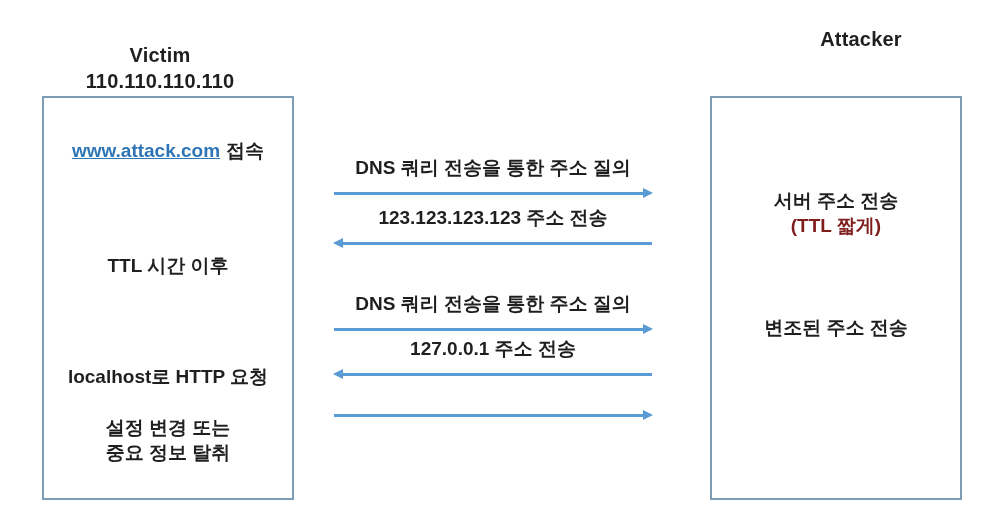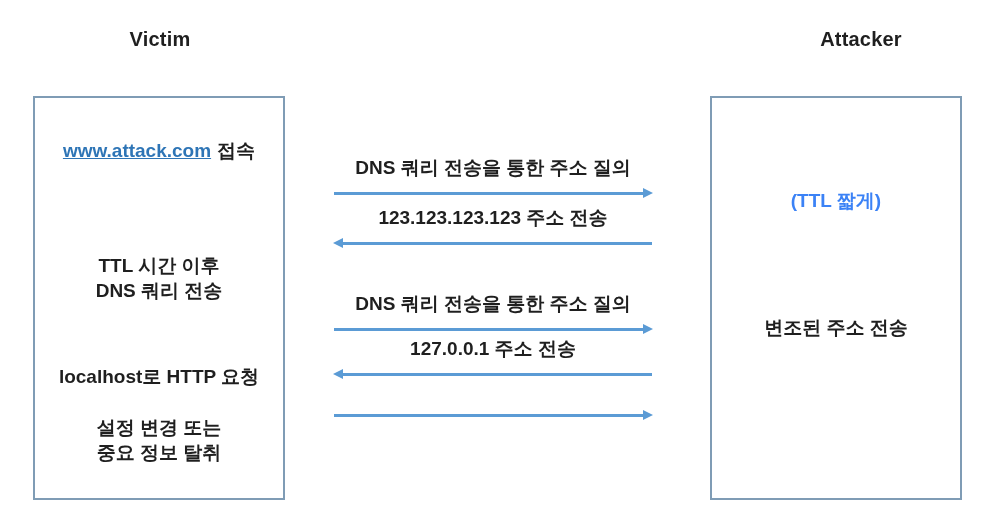--- a/index.html
+++ b/index.html
@@ -20,53 +20,53 @@
   .actor-header {
     position: absolute;
     top: 26px;
     text-align: center;
     font-size: 20px;
     font-weight: 700;
     line-height: 26px;
     color: #1f1f1f;
     letter-spacing: 0.2px;
   }
-  .actor-header.victim  { left: 33px;  width: 254px; }
+  .actor-header.victim  { left: 33px;  width: 254px; margin-top: 16px; }
   .actor-header.attacker{ left: 736px; width: 250px; }
 
   
   .actor-box {
     position: absolute;
     top: 96px;
     height: 404px;
     width: 252px;
     border: 2px solid #7f9cb5;
     background: #ffffff;
     box-sizing: border-box;
   }
-  .actor-box.victim  { left: 33px; padding-left: 48px; }
+  .actor-box.victim  { left: 42px; padding-left: 48px; }
   .actor-box.attacker{ left: 710px; }
 
   .box-item {
     position: absolute;
     left: 0;
     right: 0;
     text-align: center;
     font-size: 19px;
     font-weight: 700;
     line-height: 25px;
     color: #1f1f1f;
   }
   .link {
     color: #2e75b6;
     text-decoration: underline;
     cursor: pointer;
   }
   .link-suffix { margin-left: 6px; }
-  .red-note { color: #3b82f6; }
+  .red-note { color: #7f1d1d; }
 
   
   .vi-connect   { top: 40px; }
   .vi-success   { top: 88px; }
   .vi-ttl       { top: 155px; }
   .vi-localhost { top: 266px; }
   .vi-steal     { top: 317px; }
 
   
   .ai-serveraddr { top: 90px; }
@@ -123,42 +123,43 @@
     border-right: 10px solid #5b9bd5;
   }
 </style>
 </head>
 <body>
 
 <div class="stage">
 
   <div class="actor-header victim">
     <div>Victim</div>
+    <div>110.110.110.110</div>
   </div>
   <div class="actor-header attacker">
     <div>Attacker</div>
   </div>
 
   <div class="actor-box victim">
     <div class="box-item vi-connect">
       <span class="link">www.attack.com</span><span class="link-suffix">접속</span>
     </div>
     <div class="box-item vi-ttl">
       <div>TTL 시간 이후</div>
-      <div>DNS 쿼리 전송</div>
     </div>
     <div class="box-item vi-steal">
       <div>설정 변경 또는</div>
       <div>중요 정보 탈취</div>
     </div>
     <div class="box-item vi-localhost">localhost로 HTTP 요청</div>
   </div>
 
   <div class="actor-box attacker">
     <div class="box-item ai-serveraddr">
+      <div>서버 주소 전송</div>
       <div class="red-note">(TTL 짧게)</div>
     </div>
     <div class="box-item ai-forged">변조된 주소 전송</div>
   </div>
 
   <div class="msg msg-1">
     <div class="msg-label">DNS 쿼리 전송을 통한 주소 질의</div>
     <div class="arrow right">
       <div class="arrow-line"></div>
       <div class="arrow-head"></div>

